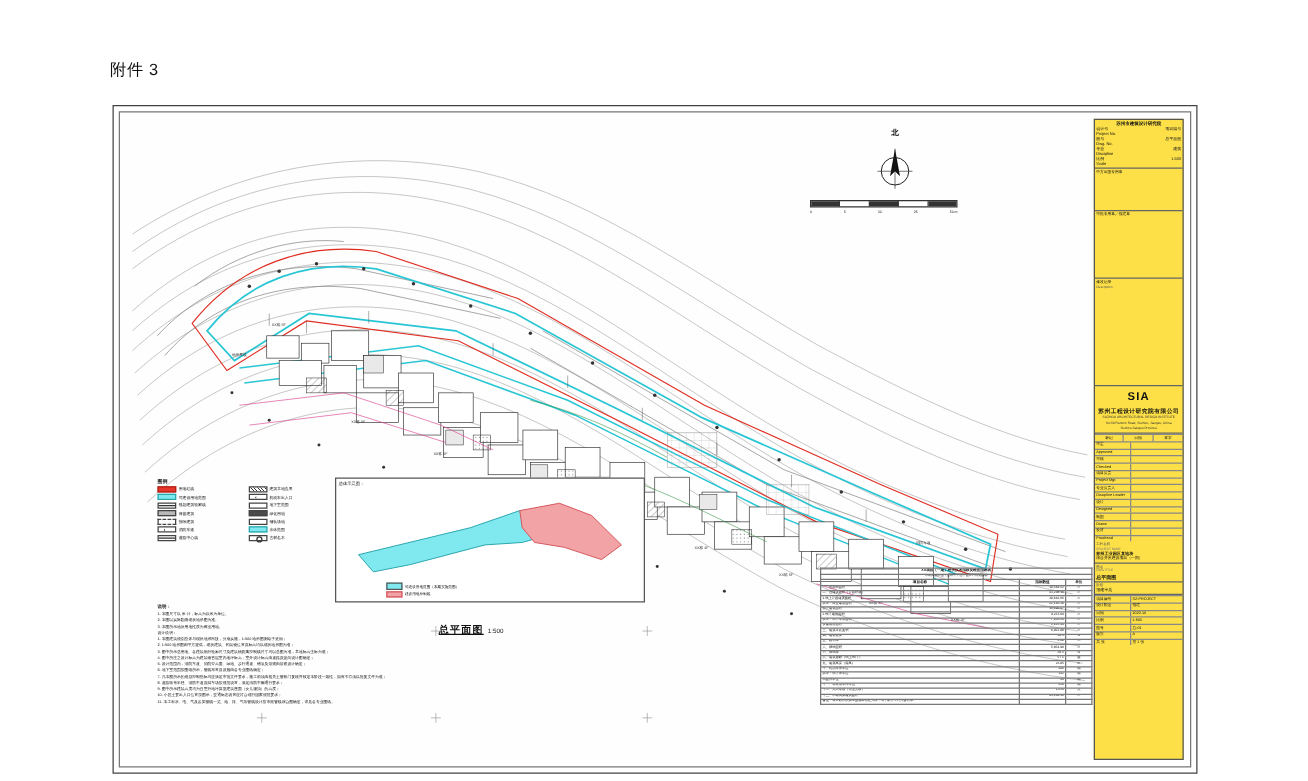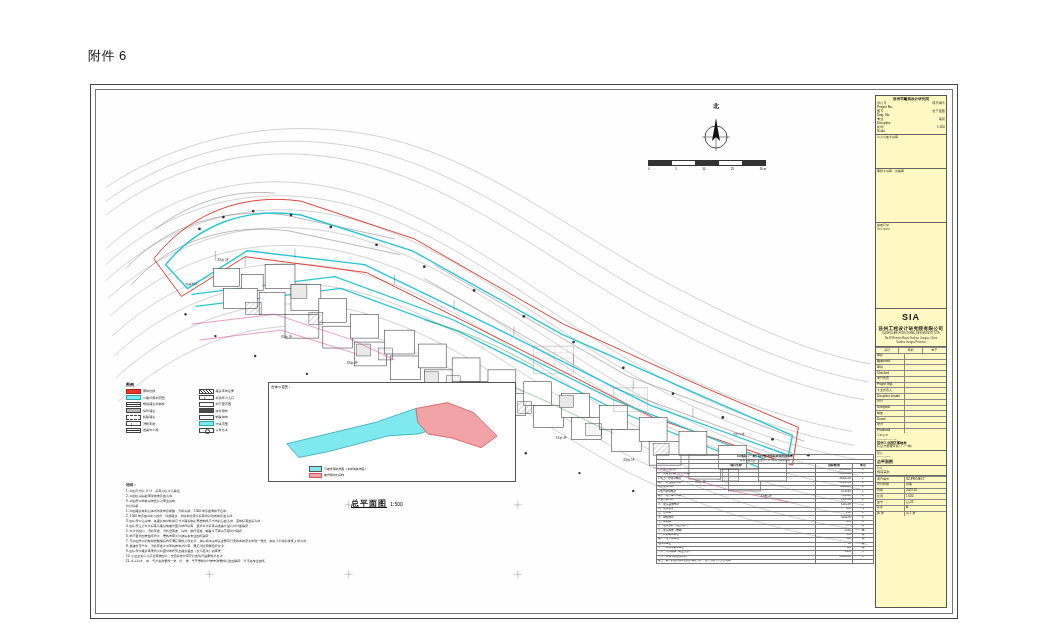--- a/index.html
+++ b/index.html
@@ -45,21 +45,21 @@
     position: absolute;
     right: 5px;
     top: 5px;
     width: 72px;
     bottom: 5px;
     border: 1px solid #555;
     box-sizing: border-box;
     font-size: 3.2px;
     line-height: 1.25;
     color: #111;
-    background: #fef9c3;
+    background: #fde047;
   }
   .tb-sec {
     border-bottom: 1px solid #666;
     padding: 1px 1px;
     box-sizing: border-box;
   }
   .tb-row {
     display: flex;
     justify-content: space-between;
     gap: 1px;
@@ -243,21 +243,21 @@
     white-space: nowrap;
     overflow: hidden;
   }
   #econtable th { font-weight: bold; text-align:center; font-size:2.9px;}
   #econtable td.num { text-align: right; width: 34px;}
   #econtable td.unit { text-align:center; width:18px;}
 </style>
 </head>
 <body>
 
-<div id="attachment-label">附件 6</div>
+<div id="attachment-label">附件 3</div>
 
 <div id="sheet">
   <div id="sheet-inner">
 
     <div id="drawing-body">
 
       <svg class="fill" viewBox="0 0 780 527" preserveAspectRatio="none">
         <defs>
           <pattern id="hatchA" width="4" height="4" patternUnits="userSpaceOnUse" patternTransform="rotate(45)">
             <line x1="0" y1="0" x2="0" y2="4" stroke="#555" stroke-width="0.5"></line>

